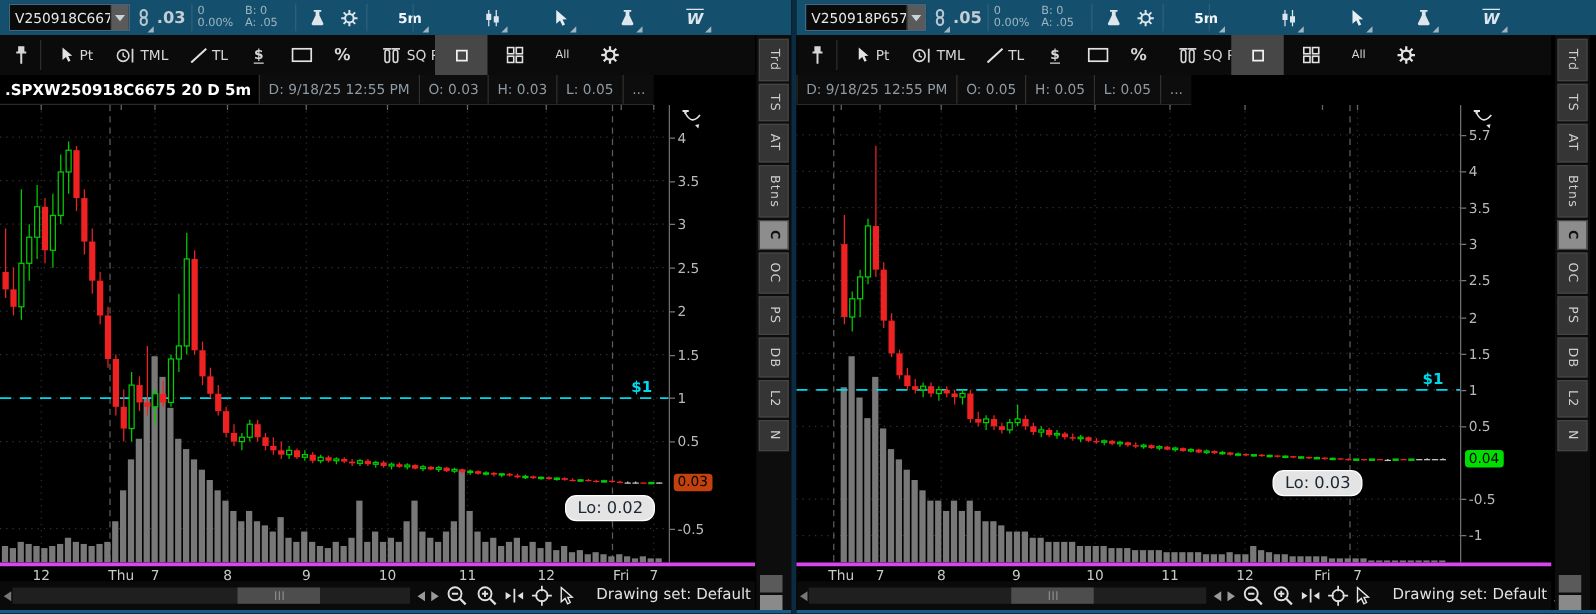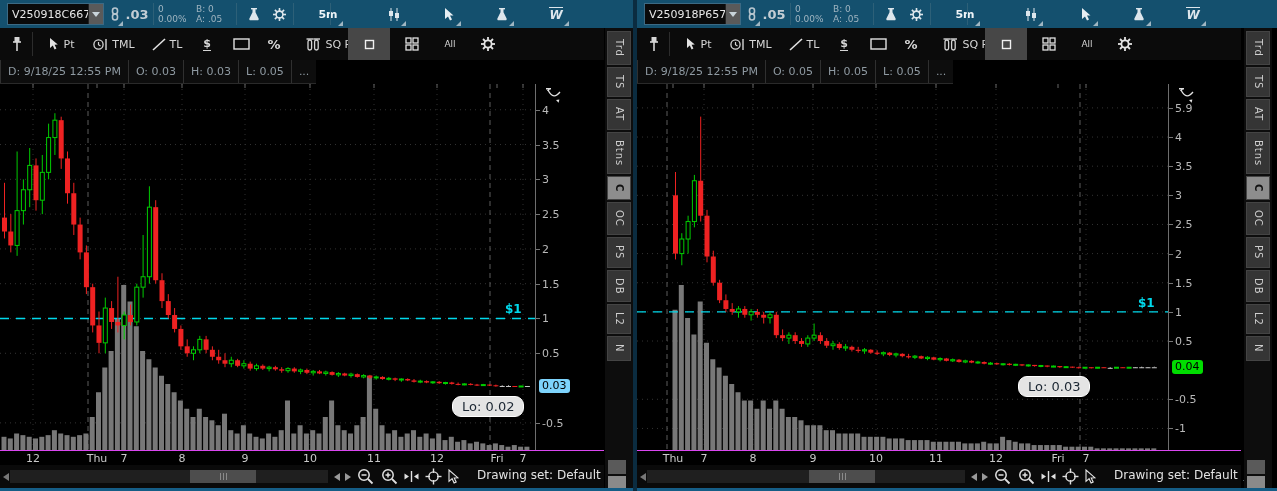--- a/index.html
+++ b/index.html
@@ -48,21 +48,21 @@
   .yaxis { position:absolute; top:0; height:366px; border-left:1px solid #6e6e6e; color:#b9b9b9; font-size:11px; }
   .ytick { position:absolute; left:6px; transform:translateY(-6px); }
   .ytickmark { position:absolute; left:0; width:4px; height:1px; background:#777; }
   .pricetag { position:absolute; left:3px; padding:0 3px; height:14px; line-height:14px;
     border-radius:3px; color:#000; font-size:11px; }
   .fiticon { position:absolute; }
   .lotip { position:absolute; background:#e4e4e4; color:#1c2733; font-size:13px; padding:2px 9px;
     border-radius:9px; border:1px solid #fff; white-space:nowrap; z-index:5; }
 
   
-  .xaxis { position:absolute; left:0; top:450px; height:15px; border-top:1px solid #d946ef; color:#c9c9c9; font-size:11px; }
+  .xaxis { position:absolute; left:0; top:450px; height:15px; border-top:3px solid #d946ef; color:#c9c9c9; font-size:11px; }
   .xlab { position:absolute; top:1px; transform:translateX(-50%); }
 
   
   .bottombar { position:absolute; left:0; top:465px; height:23px; background:#0a0a0a; color:#d9d9d9; font-size:12px; }
   .rail { position:absolute; left:2px; top:5px; height:13px; background:#1f1f1f; }
   .thumb { position:absolute; top:0; height:13px; background:#4d4d4d; display:flex; align-items:center; justify-content:center; gap:2px; }
   .thumb i { width:1px; height:7px; background:#8a8a8a; }
   .railarrow { position:absolute; top:8px; width:0; height:0; }
   .bb-icon { position:absolute; top:2px; width:20px; height:19px; display:flex; align-items:center; justify-content:center; }
   .dset { position:absolute; top:3px; white-space:nowrap; color:#e2e2e2; }
@@ -237,20 +237,21 @@
               <line x1="1" y1="8" x2="15" y2="8"></line>
               <line x1="3" y1="3" x2="13" y2="13"></line>
               <line x1="13" y1="3" x2="3" y2="13"></line>
             </g>
             <circle cx="8" cy="8" r="3.6" fill="#0b0b0b" stroke="#e2e2e2" stroke-width="1.8"></circle>
           </svg>
     </div>
   </div>
 
   <div class="chartheader">
+    <span class="symtitle">.SPXW250918C6675 20 D 5m</span>
     <span class="hcell">D: 9/18/25 12:55 PM</span>
     <span class="hcell">O: 0.03</span>
     <span class="hcell">H: 0.03</span>
     <span class="hcell">L: 0.05</span>
     <span class="hcell">...</span>
   </div>
 
   <div class="chartarea" style="width: 604px;">
     <svg class="chartsvg" width="535" height="366">
           <line x1="0" y1="25.745247148288968" x2="535" y2="25.745247148288968" stroke="#333" stroke-width="1" stroke-dasharray="1,4"></line>
@@ -538,21 +539,21 @@
           <rect x="524.9" y="301.9847908745247" width="5" height="1" fill="#c8c8c8"></rect>
         </svg>
     <div class="yaxis" style="left: 535px; width: 69px;">
       <span class="fiticon" style="left:8px;top:2px">
         <svg class="mini" width="20" height="18" viewBox="0 0 20 18">
               <path d="M4 4 C8 12 12 11 16 6" fill="none" stroke="#e2e2e2" stroke-width="1.3"></path>
               <path d="M2 2 h5 v1.6 h-5 z M7 2 l-2.8 3.4 -1.2-1.2 z" fill="#e2e2e2"></path>
               <path d="M12 14 l3.4-0.6 -0.8 3.4 z" fill="#e2e2e2"></path>
             </svg>
       </span>
-      <div class="pricetag" style="top: 294.985px; background: #7dd3fc;">0.03</div>
+      <div class="pricetag" style="top: 294.985px; background: #c2410c;">0.03</div>
     <span class="ytickmark" style="top: 25.7452px;"></span>
           <span class="ytick" style="top: 25.7452px;">4</span>
           <span class="ytickmark" style="top: 60.5361px;"></span>
           <span class="ytick" style="top: 60.5361px;">3.5</span>
           <span class="ytickmark" style="top: 95.327px;"></span>
           <span class="ytick" style="top: 95.327px;">3</span>
           <span class="ytickmark" style="top: 130.118px;"></span>
           <span class="ytick" style="top: 130.118px;">2.5</span>
           <span class="ytickmark" style="top: 164.909px;"></span>
           <span class="ytick" style="top: 164.909px;">2</span>
@@ -1104,21 +1105,21 @@
     <div class="yaxis" style="left: 531px; width: 73px;">
       <span class="fiticon" style="left:8px;top:2px">
         <svg class="mini" width="20" height="18" viewBox="0 0 20 18">
               <path d="M4 4 C8 12 12 11 16 6" fill="none" stroke="#e2e2e2" stroke-width="1.3"></path>
               <path d="M2 2 h5 v1.6 h-5 z M7 2 l-2.8 3.4 -1.2-1.2 z" fill="#e2e2e2"></path>
               <path d="M12 14 l3.4-0.6 -0.8 3.4 z" fill="#e2e2e2"></path>
             </svg>
       </span>
       <div class="pricetag" style="top: 276.242px; background: rgb(0, 221, 0);">0.04</div>
     <span class="ytickmark" style="top: 23.8949px;"></span>
-          <span class="ytick" style="top: 23.8949px;">5.9</span>
+          <span class="ytick" style="top: 23.8949px;">5.7</span>
           <span class="ytickmark" style="top: 53.035px;"></span>
           <span class="ytick" style="top: 53.035px;">4</span>
           <span class="ytickmark" style="top: 82.1752px;"></span>
           <span class="ytick" style="top: 82.1752px;">3.5</span>
           <span class="ytickmark" style="top: 111.315px;"></span>
           <span class="ytick" style="top: 111.315px;">3</span>
           <span class="ytickmark" style="top: 140.455px;"></span>
           <span class="ytick" style="top: 140.455px;">2.5</span>
           <span class="ytickmark" style="top: 169.596px;"></span>
           <span class="ytick" style="top: 169.596px;">2</span>

